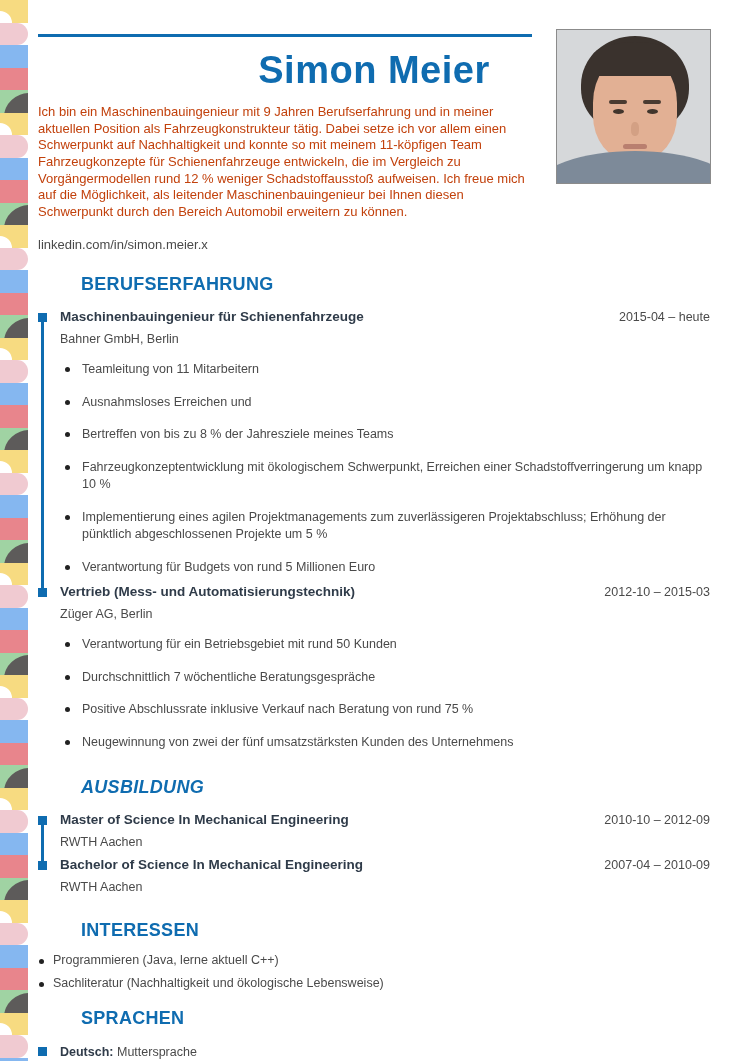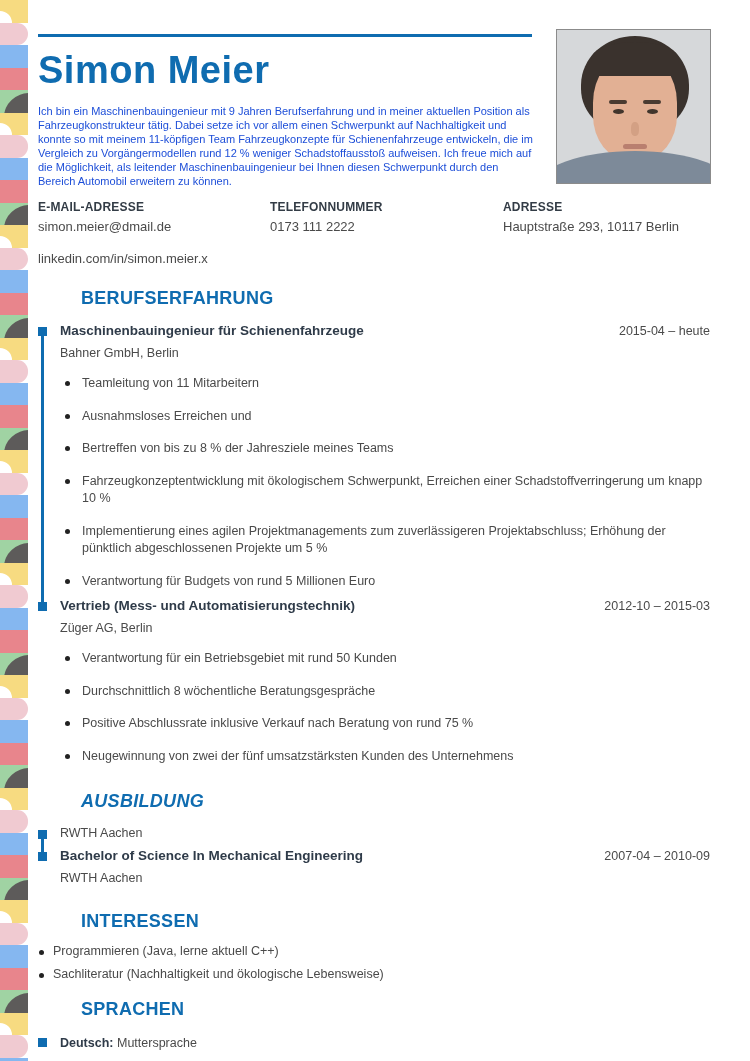--- a/index.html
+++ b/index.html
@@ -15,21 +15,21 @@
   .strip .halfdisc { position:absolute; right:-2px; bottom:-4px; width:26px; height:24px;
                      border-radius:100% 0 0 0; }
 
   
   .content { position:absolute; left:38px; top:0; width:672px; padding-top:34px; }
 
   .rule { width:494px; height:3px; }
 
   h1.name { font-size:38px; font-weight:bold; margin-top:12px; letter-spacing:0.5px; }
 
-  .intro { width:500px; margin-top:12px; font-size:11px; line-height:1.28; color:#1d4ed8; }
+  .intro { width:500px; margin-top:12px; font-size:13px; line-height:1.28; color:#c2410c; }
 
   .contact { margin-top:12px; }
   .contact-row { display:flex; }
   .contact-col1 { width:232px; }
   .contact-col2 { width:233px; }
   .contact-col3 { flex:1; }
   .contact-label { font-size:12px; font-weight:bold; color:#333c46; letter-spacing:0.2px; }
   .contact-value { font-size:13px; color:#4a4a4a; margin-top:5px; }
   .contact-row + .contact-row { margin-top:12px; }
 
@@ -194,39 +194,25 @@
     <div class="eye-r"></div>
     <div class="nose"></div>
     <div class="mouth"></div>
     <div class="shirt"></div>
   </div>
 
   <div class="content">
 
     <div class="rule accent-bg" style="background: rgb(15, 108, 176);"></div>
 
-    <h1 class="name accent-fg" style="color: rgb(15, 108, 176);">Simon Meier</h1>
+    <h1 class="name accent-fg" style="color: rgb(15, 108, 176); text-align: center;">Simon Meier</h1>
 
     <p class="intro">Ich bin ein Maschinenbauingenieur mit 9 Jahren Berufserfahrung und in meiner aktuellen Position als Fahrzeugkonstrukteur tätig. Dabei setze ich vor allem einen Schwerpunkt auf Nachhaltigkeit und konnte so mit meinem 11-köpfigen Team Fahrzeugkonzepte für Schienenfahrzeuge entwickeln, die im Vergleich zu Vorgängermodellen rund 12 % weniger Schadstoffausstoß aufweisen. Ich freue mich auf die Möglichkeit, als leitender Maschinenbauingenieur bei Ihnen diesen Schwerpunkt durch den Bereich Automobil erweitern zu können.</p>
 
     <div class="contact">
-      <div class="contact-row">
-        <div class="contact-col1">
-          <div class="contact-label">E-MAIL-ADRESSE</div>
-          <div class="contact-value">simon.meier@dmail.de</div>
-        </div>
-        <div class="contact-col2">
-          <div class="contact-label">TELEFONNUMMER</div>
-          <div class="contact-value">0173 111 2222</div>
-        </div>
-        <div class="contact-col3">
-          <div class="contact-label">ADRESSE</div>
-          <div class="contact-value">Hauptstraße 293, 10117 Berlin</div>
-        </div>
-      </div>
       <div class="contact-row">
         <div class="contact-col1">
           <div class="contact-value">linkedin.com/in/simon.meier.x</div>
         </div>
       </div>
     </div>
 
     <h2 class="section-title accent-fg mt-section" style="color: rgb(15, 108, 176);">BERUFSERFAHRUNG</h2>
 
     <div class="entries">
@@ -250,34 +236,38 @@
 
       <div class="entry">
         <span class="marker accent-bg" style="background: rgb(15, 108, 176);"></span>
         <div class="title-row">
           <span class="entry-title">Vertrieb (Mess- und Automatisierungstechnik)</span>
           <span class="entry-date">2012-10 – 2015-03</span>
         </div>
         <div class="entry-company">Züger AG, Berlin</div>
         <ul class="bullets">
           <li>Verantwortung für ein Betriebsgebiet mit rund 50 Kunden</li>
-          <li>Durchschnittlich 8 wöchentliche Beratungsgespräche</li>
+          <li>Durchschnittlich 7 wöchentliche Beratungsgespräche</li>
           <li>Positive Abschlussrate inklusive Verkauf nach Beratung von rund 75 %</li>
           <li>Neugewinnung von zwei der fünf umsatzstärksten Kunden des Unternehmens</li>
         </ul>
       </div>
 
     </div>
 
     <h2 class="section-title accent-fg mt-section-sm" style="color: rgb(15, 108, 176); font-style: italic;">AUSBILDUNG</h2>
 
     <div class="entries">
 
       <div class="entry connected">
         <span class="marker accent-bg" style="background: rgb(15, 108, 176);"></span>
+        <div class="title-row">
+          <span class="entry-title">Master of Science In Mechanical Engineering</span>
+          <span class="entry-date">2010-10 – 2012-09</span>
+        </div>
         <div class="entry-company">RWTH Aachen</div>
       </div>
 
       <div class="entry">
         <span class="marker accent-bg" style="background: rgb(15, 108, 176);"></span>
         <div class="title-row">
           <span class="entry-title">Bachelor of Science In Mechanical Engineering</span>
           <span class="entry-date">2007-04 – 2010-09</span>
         </div>
         <div class="entry-company">RWTH Aachen</div>

